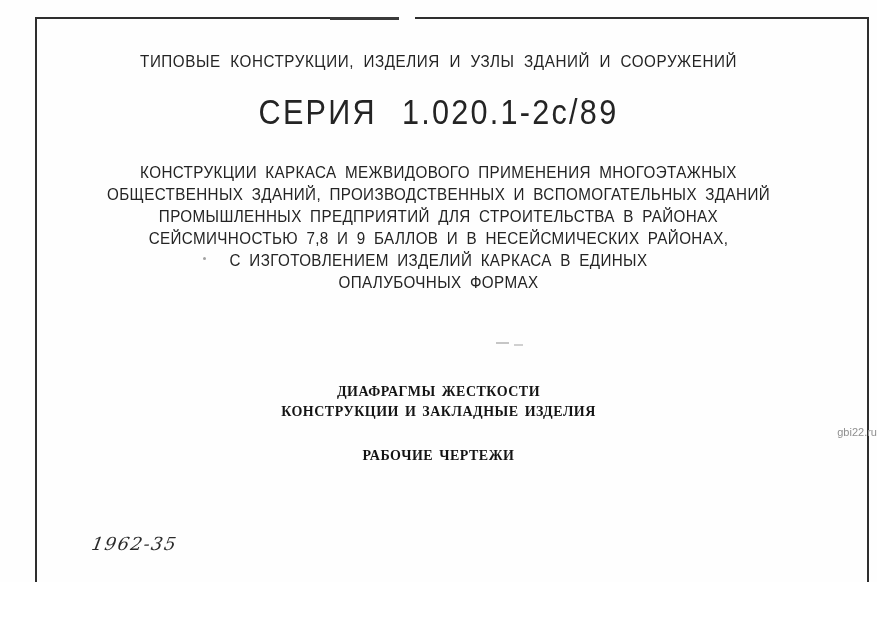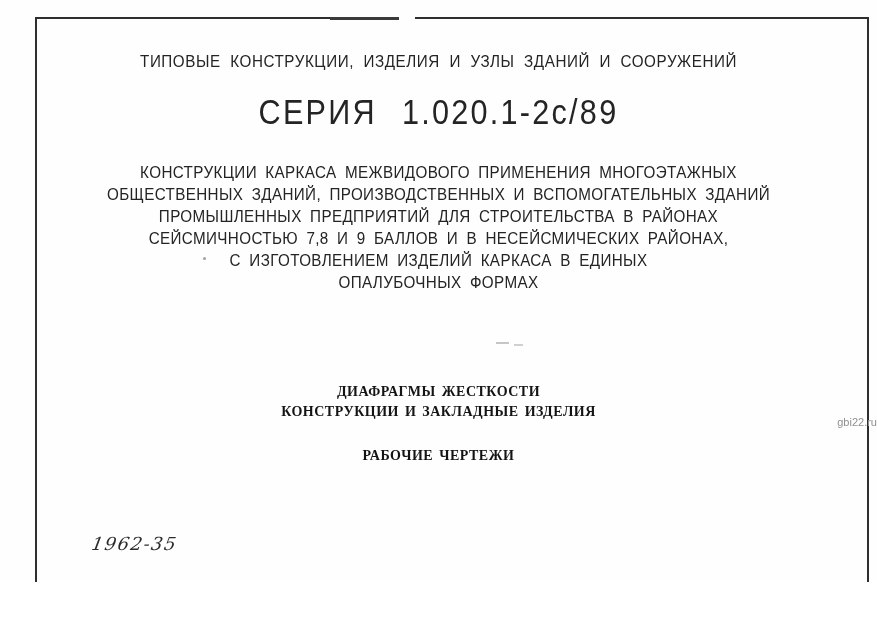--- a/index.html
+++ b/index.html
@@ -93,21 +93,21 @@
     font-style: italic;
     font-size: 18px;
     letter-spacing: 1.5px;
     color: #2b2b2b;
     transform: skewX(-10deg);
     white-space: nowrap;
   }
   .watermark {
     position: absolute;
     right: 0px;
-    top: 416px;
+    top: 426px;
     font-size: 11px;
     color: #8f8f8f;
     z-index: 5;
     white-space: nowrap;
   }
   .artifact { position: absolute; pointer-events: none; }
   .dot-before-line5 { left: 203px; top: 257px; width: 3px; height: 3px; background: #6f6f6f; border-radius: 50%; opacity: 0.65; }
   .dash-a { left: 496px; top: 342px; width: 13px; height: 2px; background: #c6c6c6; }
   .dash-b { left: 514px; top: 344px; width: 9px; height: 2px; background: #d0d0d0; }
   .corner-dot-a { left: 6px; top: 606px; width: 10px; height: 2px; background: #d8d8d8; }

